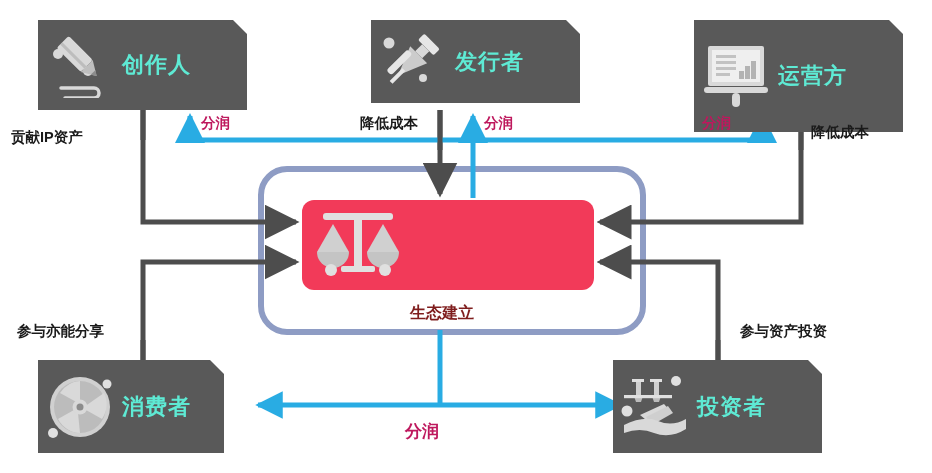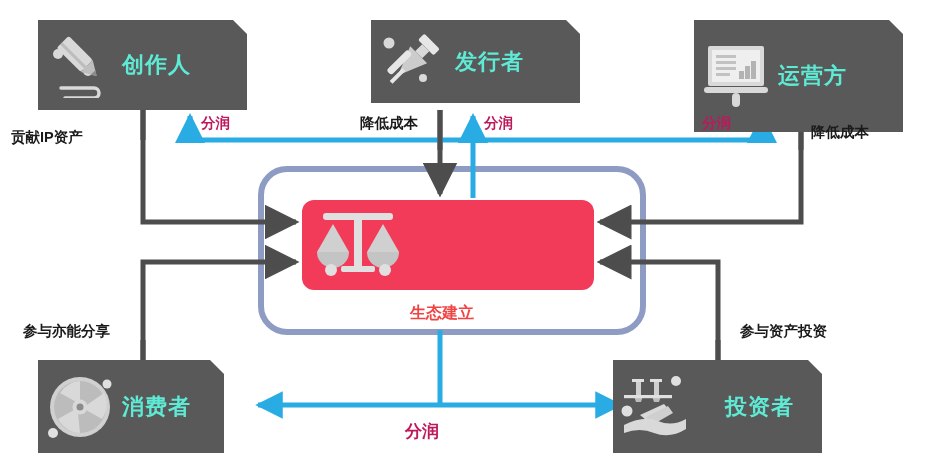--- a/index.html
+++ b/index.html
@@ -91,21 +91,21 @@
     font-size: 14.5px;
     font-weight: bold;
     white-space: nowrap;
   }
   .lbl-dark { color: #1a1a1a; }
   .lbl-blue { color: #be185d; }
   .lbl-eco {
     position: absolute;
     font-size: 16px;
     font-weight: bold;
-    color: #ef4444;
+    color: #7f1d1d;
     white-space: nowrap;
   }
 </style>
 </head>
 <body>
 
 <div id="canvas">
 
   <svg id="wires" viewBox="0 0 932 473" width="932" height="473">
     <defs>
@@ -236,21 +236,21 @@
         </g>
         <circle cx="36" cy="36" r="7.5" fill="#d9d9d9"></circle>
         <circle cx="36" cy="36" r="3.5" fill="#8c8c8c"></circle>
         <circle cx="63" cy="13" r="4.5" fill="#e0e0e0"></circle>
         <circle cx="9" cy="62" r="5" fill="#e0e0e0"></circle>
       </svg>
     </div>
     <div class="role-label">消费者</div>
   </div>
 
-  <div class="role-box" style="left:613px; top:360px; width:209px; height:93px;gap:28px;">
+  <div class="role-box" style="left:613px; top:360px; width:209px; height:93px;">
     <div class="role-icon">
       <svg width="74" height="72" viewBox="0 0 74 72">
         <rect x="14" y="8" width="12" height="3" fill="#e0e0e0"></rect>
         <rect x="32" y="8" width="12" height="3" fill="#e0e0e0"></rect>
         <rect x="18" y="11" width="5" height="14" fill="#d0d0d0"></rect>
         <rect x="36" y="11" width="5" height="14" fill="#d0d0d0"></rect>
         <path d="M 16 25 h 9 l -2 6 h -5 Z" fill="#bcbcbc"></path>
         <path d="M 34 25 h 9 l -2 6 h -5 Z" fill="#bcbcbc"></path>
         <rect x="6" y="24" width="48" height="3.2" fill="#e0e0e0"></rect>
         <circle cx="58" cy="10" r="5" fill="#e0e0e0"></circle>
@@ -268,19 +268,19 @@
   <div class="lbl lbl-blue" style="left:201px; top:114px;">分润</div>
 
   <div class="lbl lbl-dark" style="left:360px; top:114px;">降低成本</div>
 
   <div class="lbl lbl-blue" style="left:484px; top:114px;">分润</div>
 
   <div class="lbl lbl-blue" style="left:702px; top:114px;">分润</div>
 
   <div class="lbl lbl-dark" style="left:811px; top:123px;">降低成本</div>
 
-  <div class="lbl lbl-dark" style="left:23px; top:322px;">参与亦能分享</div>
+  <div class="lbl lbl-dark" style="left:17px; top:322px;">参与亦能分享</div>
 
   <div class="lbl lbl-dark" style="left:740px; top:322px;">参与资产投资</div>
 
   <div class="lbl lbl-blue" style="left:405px; top:420px; font-size:17px;">分润</div>
 
 </div>
 
 </body></html>

